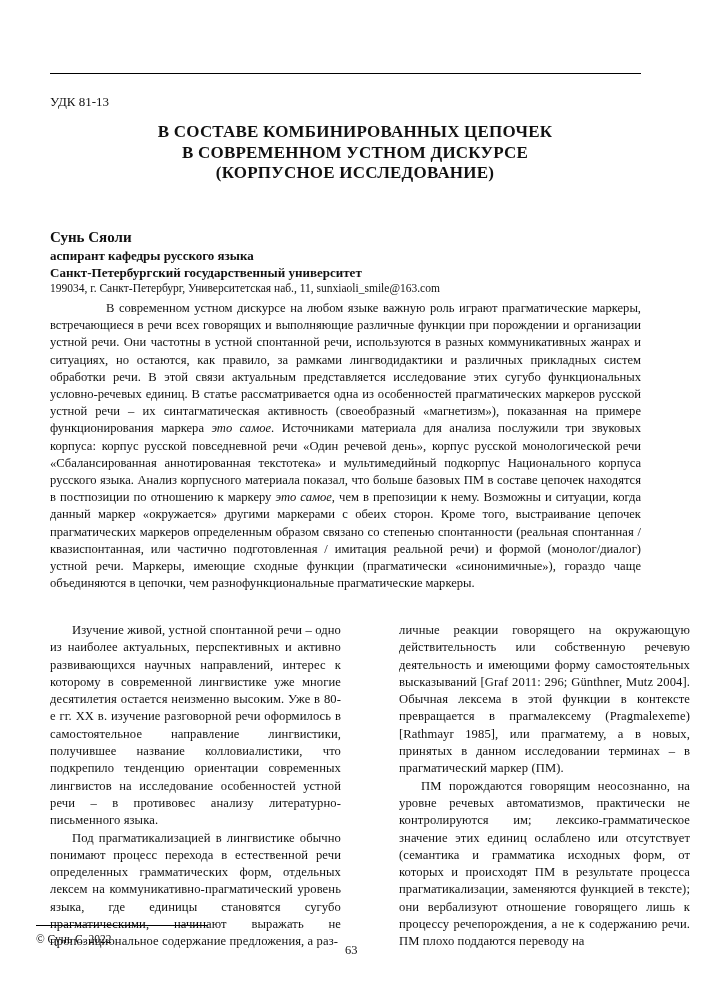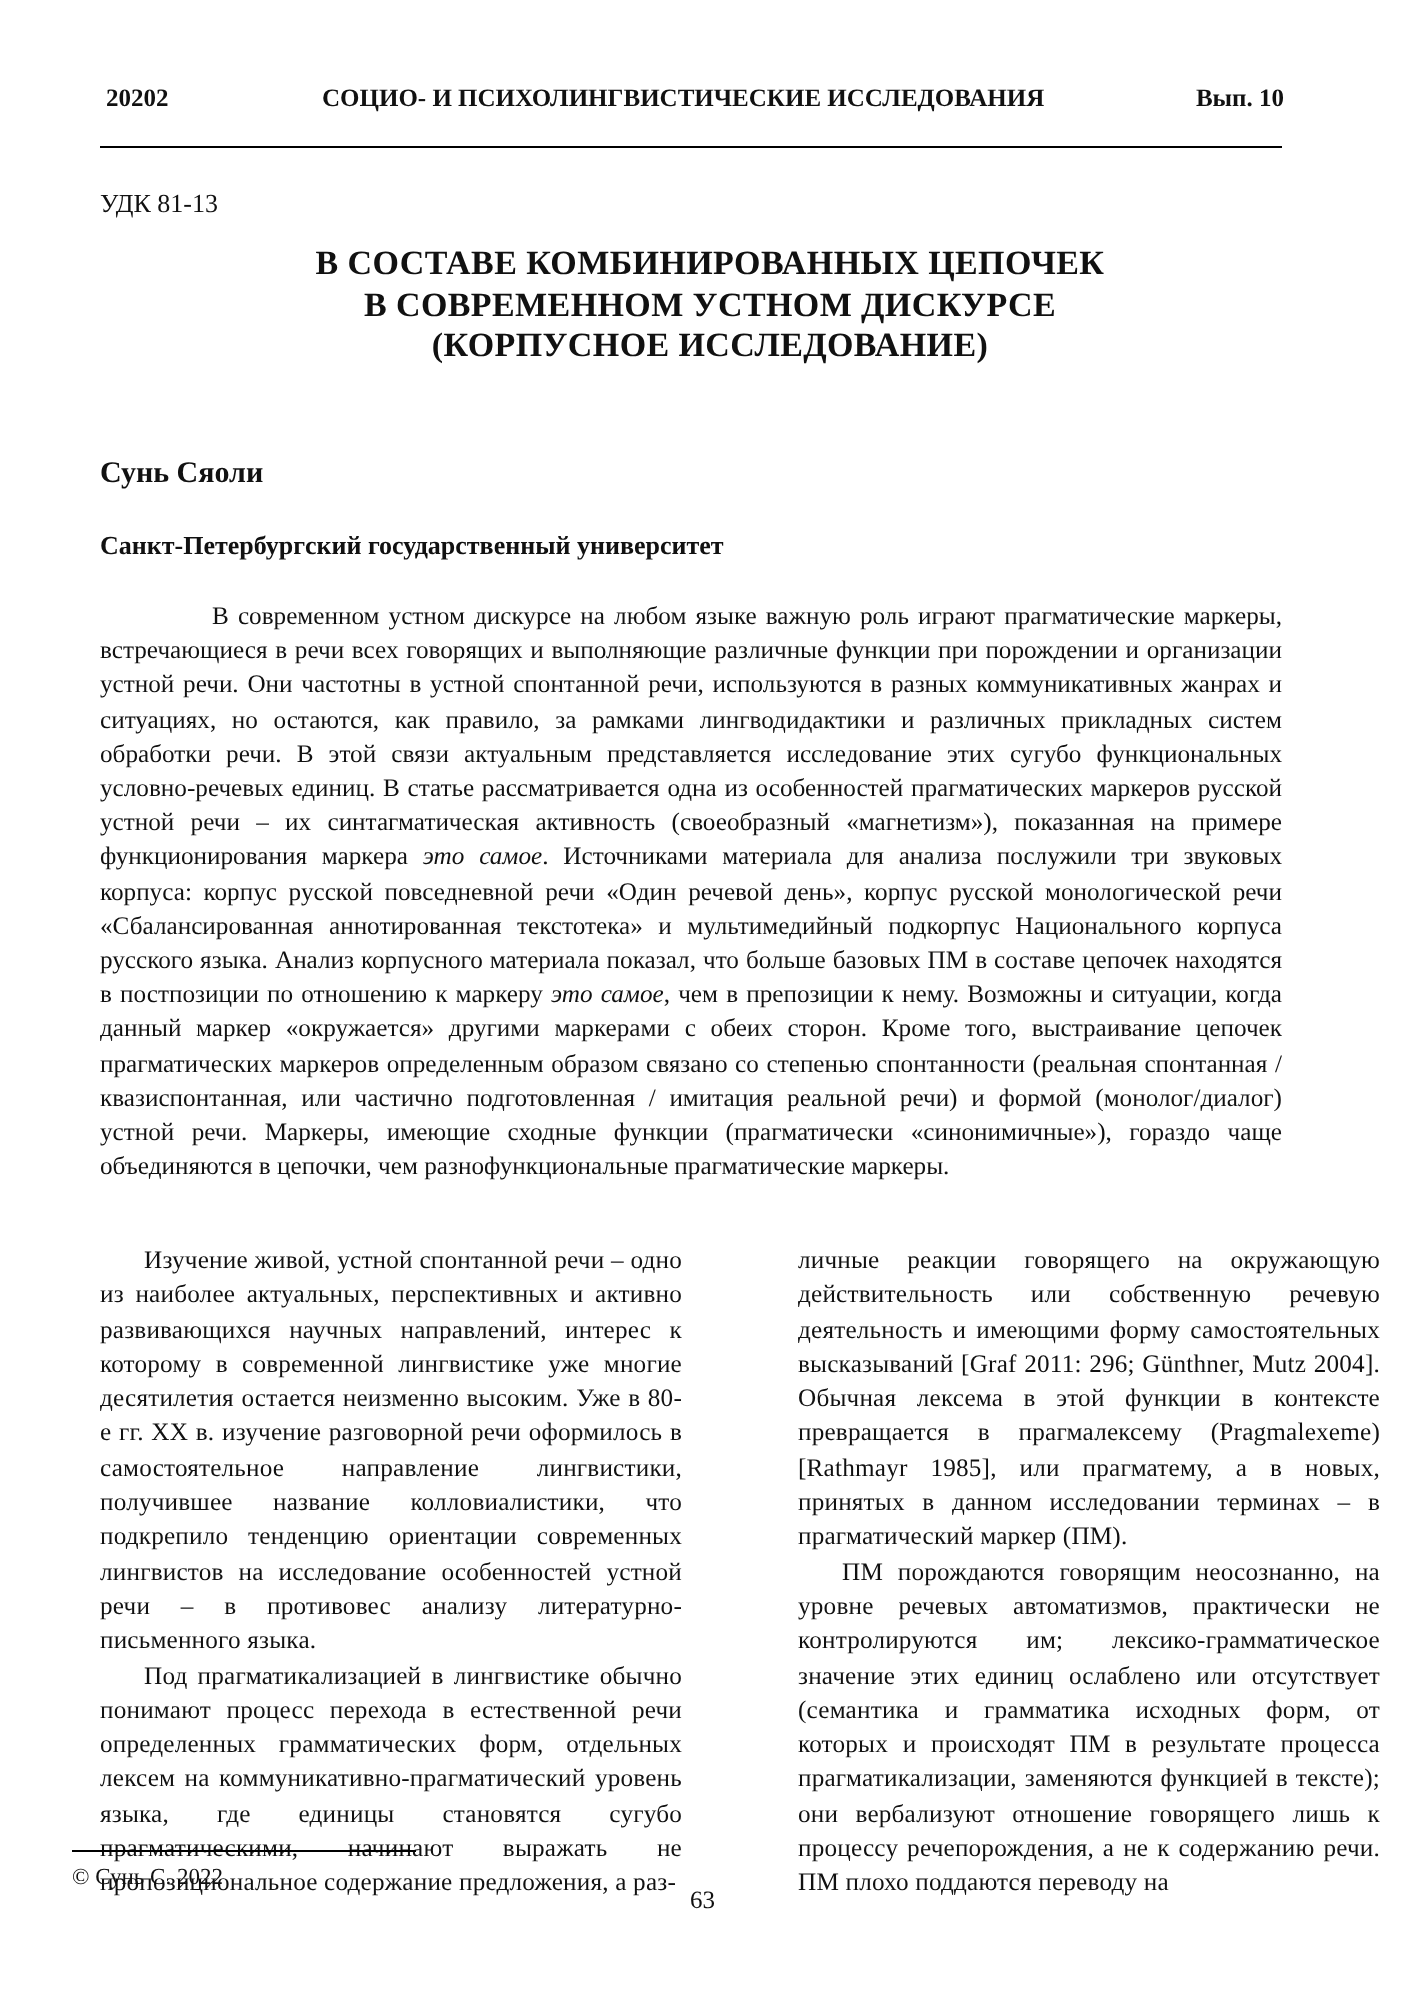--- a/index.html
+++ b/index.html
@@ -35,37 +35,34 @@
   .col-right { left: 355px; margin-left: 44px; }
   .footnote-rule { position: absolute; left: 36px; top: 925px; width: 172px; height: 1px; background: #000; }
   .copyright { position: absolute; left: 36px; top: 933px; font-size: 11.5px; }
   .page-number { position: absolute; left: 345px; top: 943px; font-size: 12.5px; }
 </style>
 </head>
 <body>
 
 <div class="page">
 
-  <div class="running-header">
-    <span class="left">20202</span>
-    <span class="center">СОЦИО- И ПСИХОЛИНГВИСТИЧЕСКИЕ ИССЛЕДОВАНИЯ</span>
-    <span class="right">Вып. 10</span>
-  </div>
   <div class="header-rule"></div>
 
   <div class="udk">УДК 81-13</div>
 
   <h1 class="title" style="margin:0;">
     <span class="title-line">В СОСТАВЕ КОМБИНИРОВАННЫХ ЦЕПОЧЕК</span>
     <span class="title-line">В СОВРЕМЕННОМ УСТНОМ ДИСКУРСЕ</span>
     <span class="title-line">(КОРПУСНОЕ ИССЛЕДОВАНИЕ)</span>
   </h1>
 
   <div class="author">Сунь Сяоли</div>
+  <div class="position">аспирант кафедры русского языка</div>
   <div class="affiliation">Санкт-Петербургский государственный университет</div>
+  <div class="address">199034, г. Санкт-Петербург, Университетская наб., 11, sunxiaoli_smile@163.com</div>
 
   <div class="abstract">
     <p><span>В современном устном дискурсе на любом языке важную роль играют прагматические маркеры, встречающиеся в речи всех говорящих и выполняющие различные функции при порождении и организации устной речи. Они частотны в устной спонтанной речи, используются в разных коммуникативных жанрах и ситуациях, но остаются, как правило, за рамками лингводидактики и различных прикладных систем обработки речи. В этой связи актуальным представляется исследование этих сугубо функциональных условно-речевых единиц. В статье рассматривается одна из особенностей прагматических маркеров русской устной речи – их синтагматическая активность (своеобразный «магнетизм»), показанная на примере функционирования маркера </span><em>это самое</em><span>. Источниками материала для анализа послужили три звуковых корпуса: корпус русской повседневной речи «Один речевой день», корпус русской монологической речи «Сбалансированная аннотированная текстотека» и мультимедийный подкорпус Национального корпуса русского языка. Анализ корпусного материала показал, что больше базовых ПМ в составе цепочек находятся в постпозиции по отношению к маркеру </span><em>это самое</em><span>, чем в препозиции к нему. Возможны и ситуации, когда данный маркер «окружается» другими маркерами с обеих сторон. Кроме того, выстраивание цепочек прагматических маркеров определенным образом связано со степенью спонтанности (реальная спонтанная / квазиспонтанная, или частично подготовленная / имитация реальной речи) и формой (монолог/диалог) устной речи. Маркеры, имеющие сходные функции (прагматически «синонимичные»), гораздо чаще объединяются в цепочки, чем разнофункциональные прагматические маркеры.</span></p>
   </div>
 
   <div class="column col-left">
     <p>Изучение живой, устной спонтанной речи – одно из наиболее актуальных, перспективных и активно развивающихся научных направлений, интерес к которому в современной лингвистике уже многие десятилетия остается неизменно высоким. Уже в 80-е гг. XX в. изучение разговорной речи оформилось в самостоятельное направление лингвистики, получившее название колловиалистики, что подкрепило тенденцию ориентации современных лингвистов на исследование особенностей устной речи – в противовес анализу литературно-письменного языка.</p>
     <p>Под прагматикализацией в лингвистике обычно понимают процесс перехода в естественной речи определенных грамматических форм, отдельных лексем на коммуникативно-прагматический уровень языка, где единицы становятся сугубо прагматическими, начинают выражать не пропозициональное содержание предложения, а раз-</p>
   </div>
 

